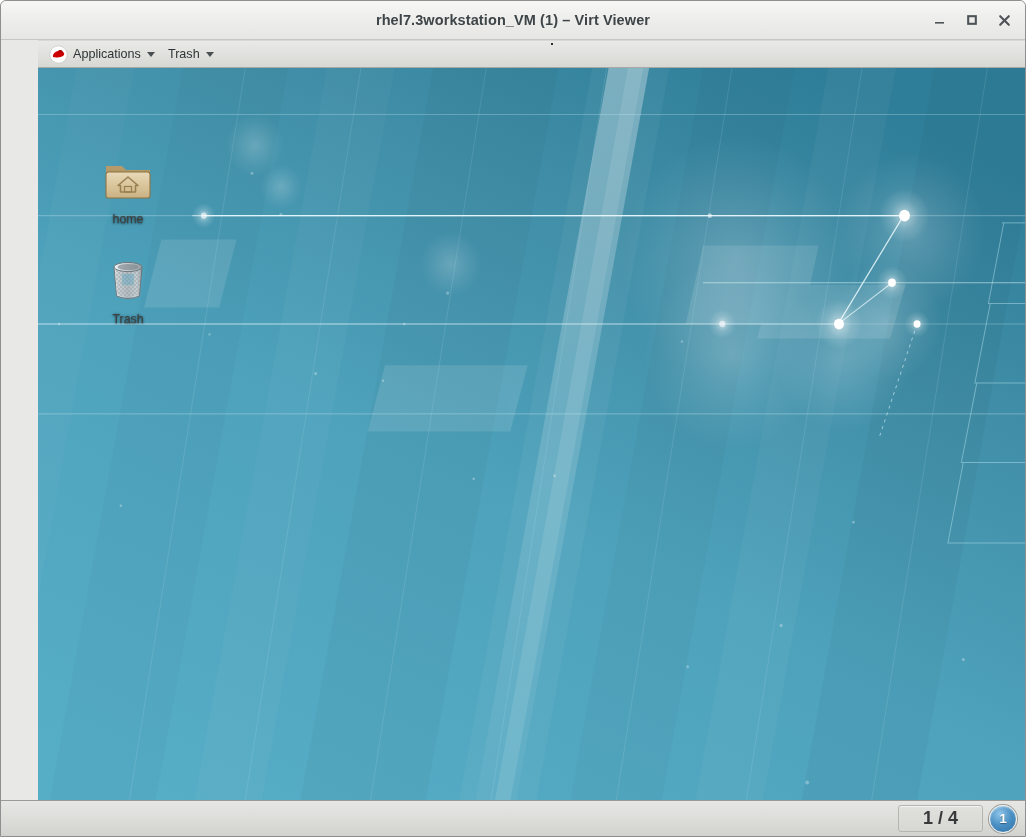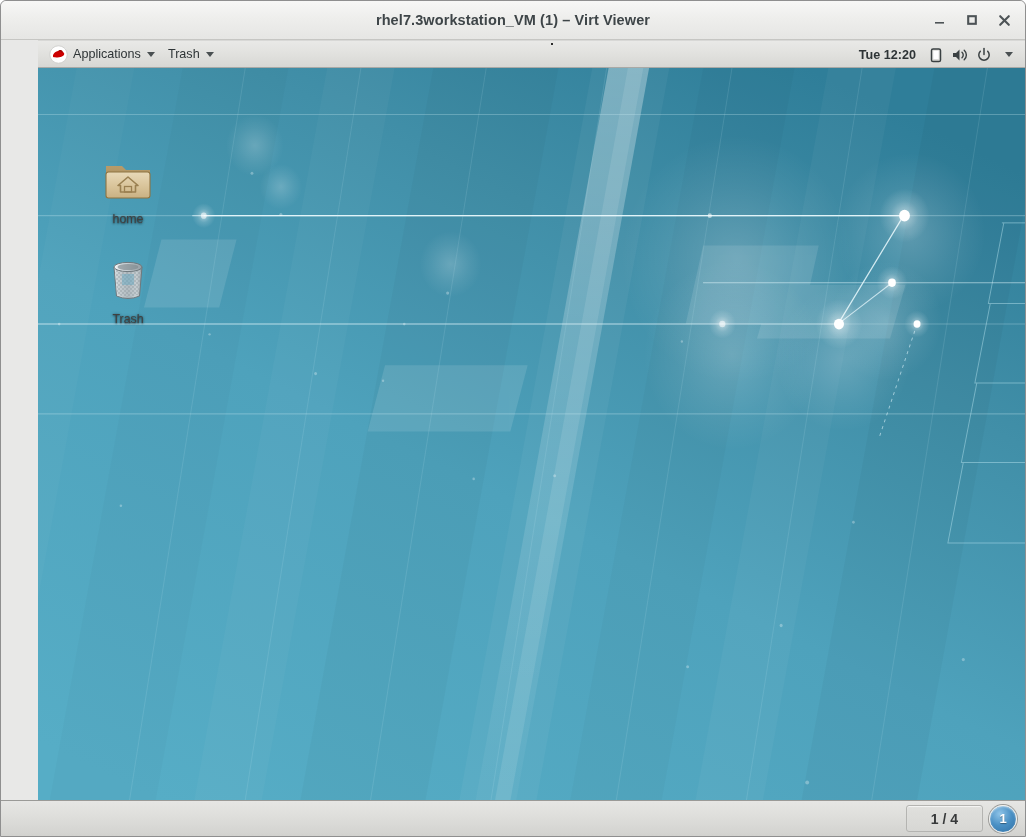--- a/index.html
+++ b/index.html
@@ -205,21 +205,21 @@
     gap: 6px;
   }
   .ws-switcher {
     display: flex;
     align-items: center;
     justify-content: center;
     min-width: 44px;
     height: 27px;
     padding: 0 24px;
     box-sizing: border-box;
-    font-size: 14px;
+    font-size: 18px;
     font-weight: bold;
     color: #37393a;
     background: linear-gradient(to bottom, #e0e0dd 0%, #d7d7d4 100%);
     border: 1px solid #b4b4b1;
     border-radius: 3px;
     box-shadow: inset 0 1px 1px rgba(255,255,255,0.7);
     white-space: nowrap;
   }
   .ws-badge {
     width: 26px; height: 26px;
@@ -427,45 +427,20 @@
           </svg>
           <span>Applications</span>
           <span class="caret-down"></span>
         </div>
         <div class="panel-menu">
           <span>Trash</span>
           <span class="caret-down"></span>
         </div>
       </div>
 
-      <div class="panel-right">
-        <div class="panel-clock">Tue 12:20</div>
-        <div class="panel-icon">
-          <svg width="16" height="16" viewBox="0 0 16 16">
-            <rect x="3.5" y="2" width="9" height="12.5" rx="1.6" ry="1.6" fill="none" stroke="#3a4042" stroke-width="1.5"></rect>
-            <rect x="5.4" y="4" width="5.2" height="8" fill="#ffffff"></rect>
-          </svg>
-        </div>
-        <div class="panel-icon">
-          <svg width="18" height="16" viewBox="0 0 18 16">
-            <path d="M2 6 L5 6 L8.5 2.6 L8.5 13.4 L5 10 L2 10 Z" fill="#3a4042"></path>
-            <path d="M11 5.2 A3.8 3.8 0 0 1 11 10.8" fill="none" stroke="#3a4042" stroke-width="1.4" stroke-linecap="round"></path>
-            <path d="M13.2 3.2 A6.4 6.4 0 0 1 13.2 12.8" fill="none" stroke="#3a4042" stroke-width="1.4" stroke-linecap="round"></path>
-          </svg>
-        </div>
-        <div class="panel-icon">
-          <svg width="16" height="16" viewBox="0 0 16 16">
-            <path d="M4.3 4.3 A5.2 5.2 0 1 0 11.7 4.3" fill="none" stroke="#3a4042" stroke-width="1.5" stroke-linecap="round"></path>
-            <line x1="8" y1="1.6" x2="8" y2="7.4" stroke="#3a4042" stroke-width="1.5" stroke-linecap="round"></line>
-          </svg>
-        </div>
-        <div class="panel-icon">
-          <span class="caret-down"></span>
-        </div>
-      </div>
     </div>
 
     <div class="desktop-icons">
 
       <div class="desk-icon" style="left:48px; top:84px;">
         <div class="glyph">
           <svg width="50" height="46" viewBox="0 0 50 46">
             <defs>
               <linearGradient id="folderG" x1="0" y1="0" x2="0" y2="1">
                 <stop offset="0%" stop-color="#e8d9b8"></stop>

